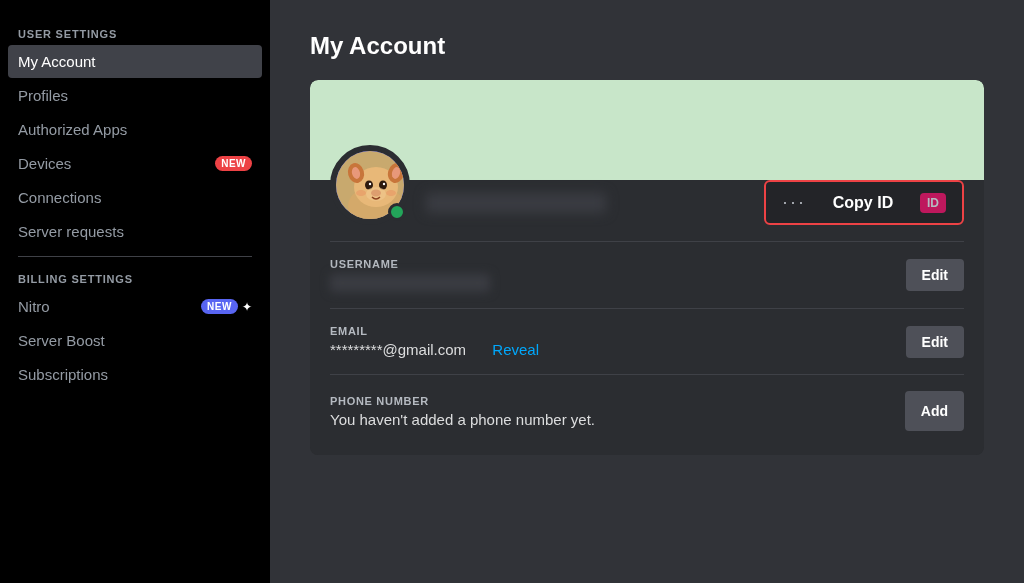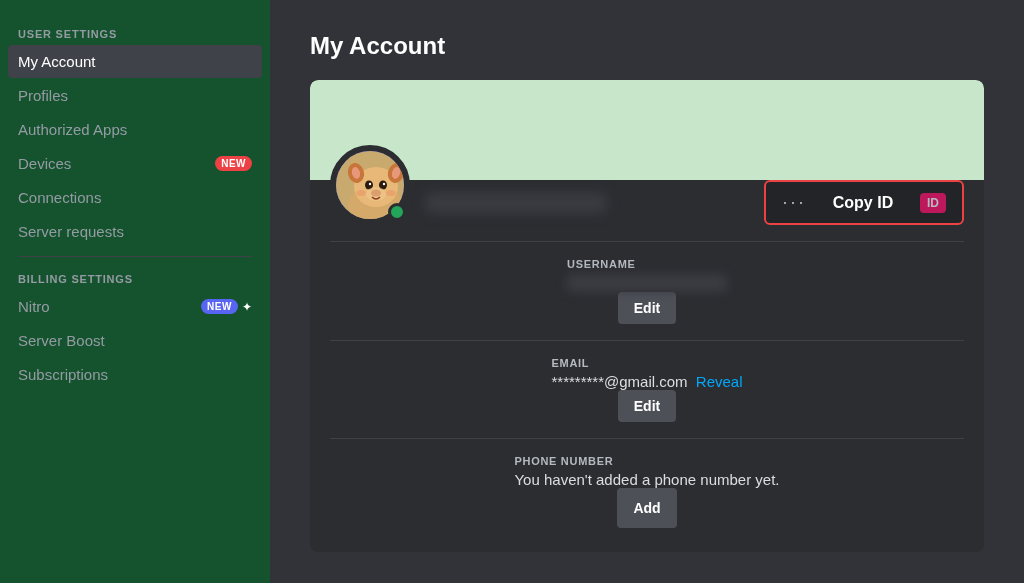--- a/index.html
+++ b/index.html
@@ -10,21 +10,21 @@
       font-family: 'Segoe UI', Arial, sans-serif;
       color: #dcddde;
       display: flex;
       overflow: hidden;
     }
 
     
     .sidebar {
       width: 270px;
       min-width: 270px;
-      background: #14532d;
+      background: #000000;
       height: 100%;
       padding: 20px 8px;
       overflow-y: auto;
     }
     .sidebar-section-label {
       font-size: 11px;
       font-weight: 700;
       color: #949ba4;
       letter-spacing: 0.8px;
       text-transform: uppercase;
@@ -197,21 +197,20 @@
       background: #2b2d31;
       border-radius: 0 0 8px 8px;
       padding: 0 20px 8px 20px;
     }
     .field-row {
       border-top: 1px solid #3f4147;
       padding: 16px 0;
       display: flex;
       align-items: center;
       justify-content: space-between;
-      flex-direction: column;
     }
     .field-left {}
     .field-label {
       font-size: 11px;
       font-weight: 700;
       color: #b5bac1;
       text-transform: uppercase;
       letter-spacing: 0.7px;
       margin-bottom: 4px;
     }
@@ -223,21 +222,21 @@
       height: 18px;
       width: 160px;
       background: #3a3c42;
       border-radius: 4px;
       filter: blur(5px);
     }
     .reveal-link {
       color: #00a8fc;
       font-size: 15px;
       cursor: pointer;
-      margin-left: 4px;
+      margin-left: 22px;
     }
     .edit-btn {
       background: #4e5058;
       color: #ffffff;
       border: none;
       border-radius: 4px;
       padding: 8px 16px;
       font-size: 14px;
       font-weight: 600;
       cursor: pointer;

